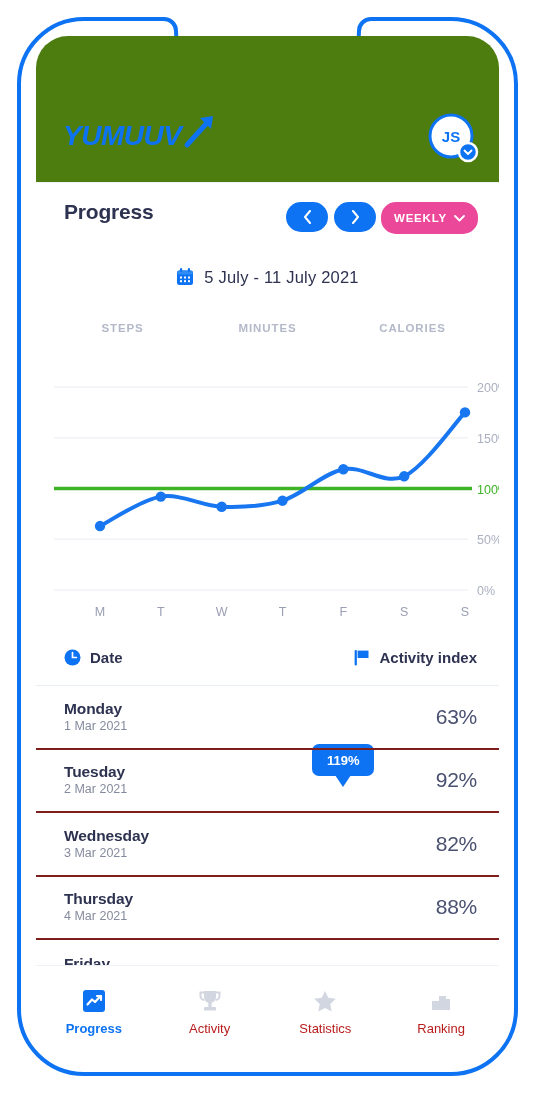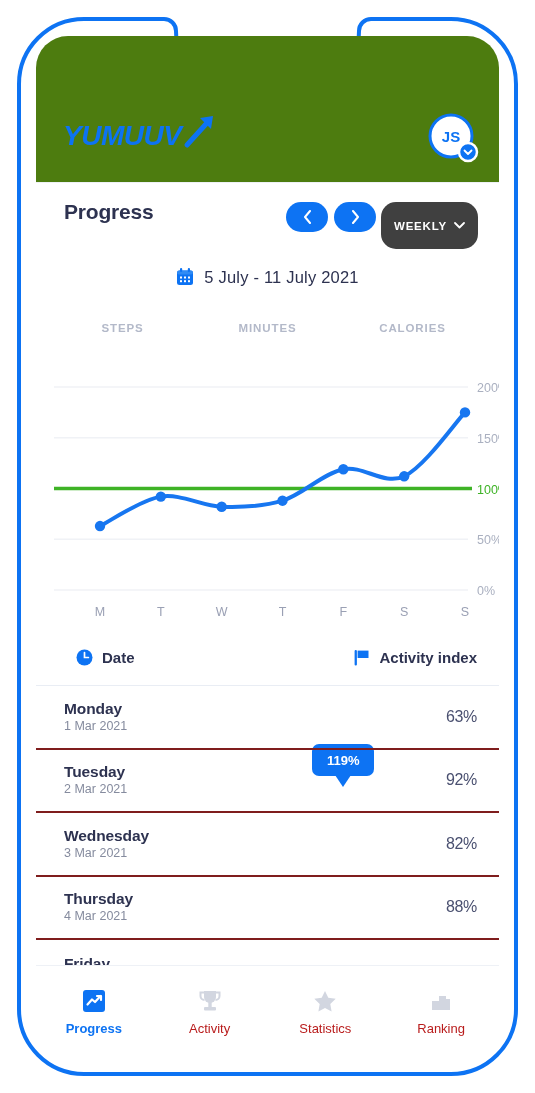--- a/index.html
+++ b/index.html
@@ -58,23 +58,23 @@
     width: 42px; height: 30px;
     border-radius: 15px;
     background: #0d73f3;
     border: none; cursor: pointer;
     display: flex; align-items: center; justify-content: center;
   }
   #prev-pill { left: 250px; }
   #next-pill { left: 298px; }
   #weekly-btn {
     position: absolute; left: 345px; top: 18px;
-    height: 47px; padding: 0 13px;
+    height: 32px; padding: 0 13px;
     border-radius: 15px;
-    background: #404040; border: none; cursor: pointer;
+    background: #ec4899; border: none; cursor: pointer;
     display: flex; align-items: center; gap: 7px;
     color: #ffffff; font-size: 11.5px; font-weight: bold;
     letter-spacing: 0.8px;
   }
 
   
   #date-range {
     position: absolute; left: 0; top: 232px;
     width: 463px;
     display: flex; align-items: flex-start; justify-content: center; gap: 10px;
@@ -143,21 +143,21 @@
   #table-head {
     position: absolute; left: 0; top: 598px;
     width: 463px; height: 52px;
     border-bottom: 1px solid #e9edf4;
   }
   .th-cell {
     position: absolute; top: 15px;
     display: flex; align-items: center; gap: 9px;
     font-size: 15px; font-weight: bold; color: #2d3250;
   }
-  #th-date { left: 40px; }
+  #th-date { left: 28px; }
   #th-index { right: 22px; }
 
   #rows {
     position: absolute; left: 0; top: 650px;
     width: 463px; height: 318px;
     overflow: hidden;
   }
   .row {
     position: relative;
     height: 63.5px;
@@ -167,21 +167,21 @@
   }
   .row:last-child { border-bottom: none; }
   .row-day {
     font-size: 15.5px; font-weight: bold; color: #2d3250;
     line-height: 19px; letter-spacing: -0.1px;
   }
   .row-date {
     font-size: 12.5px; color: #858b9e; line-height: 17px;
   }
   .row-val {
-    font-size: 16px; color: #4a5070; letter-spacing: -0.3px; text-align: center;
+    font-size: 21px; color: #4a5070; letter-spacing: -0.3px; text-align: center;
   }
   .row-val.over { color: #53c328; }
 
   #list-fade {
     position: absolute; left: 0; top: 930px;
     width: 463px; height: 40px;
     background: linear-gradient(to bottom, rgba(255,255,255,0), #f7f8fa);
     pointer-events: none;
   }
 

